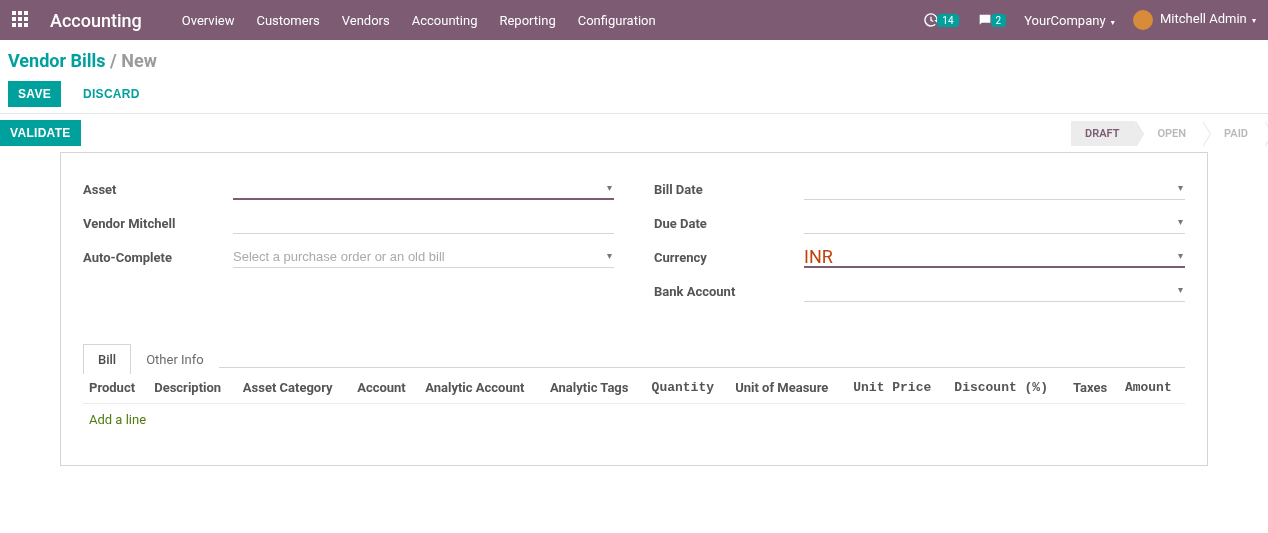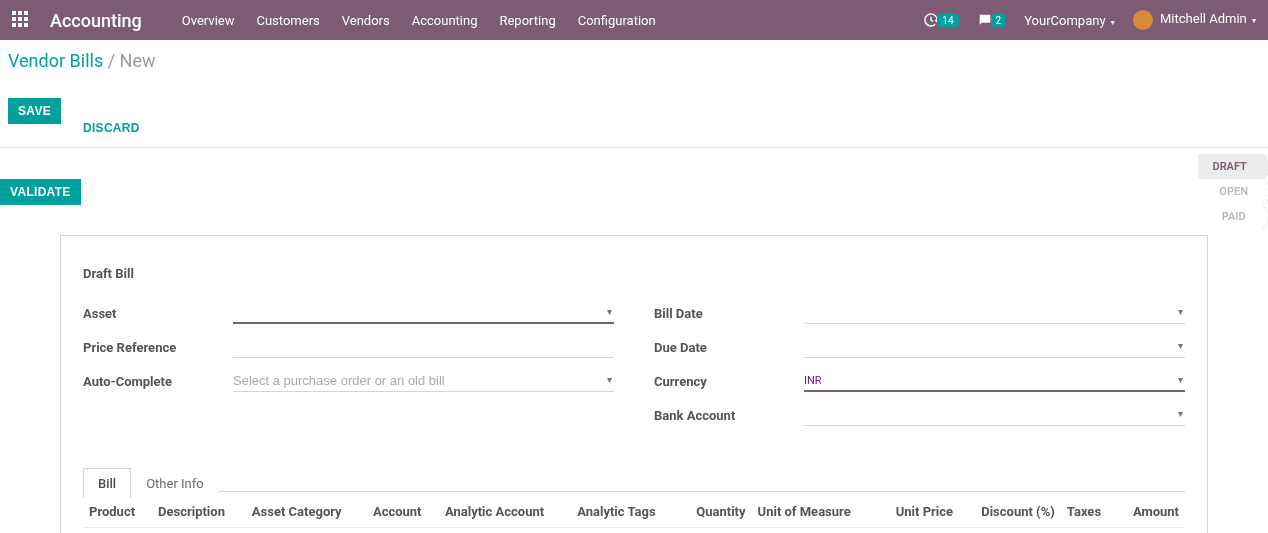--- a/index.html
+++ b/index.html
@@ -14,61 +14,61 @@
   .nav-link { color: #fff; font-size: 13px; cursor: pointer; }
   .nav-right { display: flex; align-items: center; gap: 18px; }
   .icon-badge { display: flex; align-items: center; gap: 4px; cursor: pointer; }
   .badge { background: #00a09d; color: #fff; border-radius: 4px; font-size: 10px; padding: 1px 5px; margin-left: -6px; }
   .company { font-size: 13px; cursor: pointer; }
   .caret-sm { font-size: 8px; margin-left: 2px; }
   .avatar { width: 20px; height: 20px; border-radius: 50%; background: #d88c3a; display: inline-block; vertical-align: middle; margin-right: 4px; }
   
   
   .subheader { padding: 10px 8px 6px 8px; }
-  .breadcrumb { font-size: 18px; margin-bottom: 10px; }
+  .breadcrumb { font-size: 18px; margin-bottom: 10px; font-weight: bold; }
   .breadcrumb .back { color: #00a09d; cursor: pointer; }
   .breadcrumb .sep, .breadcrumb .current { color: #9b9b9b; }
   .btn-row { display: flex; align-items: center; gap: 12px; }
   .btn { border: none; font-size: 12px; font-weight: 600; padding: 6px 10px; cursor: pointer; letter-spacing: 0.3px; }
   .btn-primary { background: #00a09d; color: #fff; }
-  .btn-link { background: transparent; color: #00a09d; margin-top: 34px; }
+  .btn-link { background: transparent; color: #00a09d; }
   
   
   .statusbar-row { border-top: 1px solid #e5e5e5; display: flex; justify-content: space-between; align-items: center; padding: 6px 4px 6px 0; }
-  .arrows { display: flex; align-items: center; flex-direction: column; }
+  .arrows { display: flex; align-items: center; }
   .arrow-step { position: relative; padding: 6px 16px 6px 22px; background: #fff; color: #b9b9b9; font-size: 11px; font-weight: 600; }
   .arrow-step::after { content:""; position:absolute; right:-8px; top:0; width:0; height:0; border-top:13px solid transparent; border-bottom:13px solid transparent; border-left:8px solid #fff; z-index:2; }
   .arrow-step::before { content:""; position:absolute; right:-9px; top:0; width:0; height:0; border-top:13px solid transparent; border-bottom:13px solid transparent; border-left:8px solid #e5e5e5; z-index:1; }
   .arrow-step.active { background:#ececec; color:#7c5b73; }
   .arrow-step.active::after { border-left-color:#ececec; }
   .arrow-step:first-child { padding-left: 14px; }
   
   
   .sheet-wrap { padding: 0 60px 30px 60px; }
   .sheet { border: 1px solid #d5d5d5; background: #fff; padding: 24px 16px 30px 16px; }
   .sheet-title { font-size: 13px; font-weight: 700; color: #555; padding: 6px 6px 20px 6px; }
   .form-grid { display: flex; gap: 40px; padding: 0 6px; }
   .form-col { flex: 1; }
   .form-row { display: flex; align-items: center; margin-bottom: 10px; min-height: 24px; }
   .form-label { width: 150px; font-weight: 700; font-size: 13px; color: #555; }
   .form-input-wrap { flex: 1; position: relative; border-bottom: 1px solid #d5d5d5; height: 22px; display: flex; align-items: center; }
   .form-input-wrap.focused { border-bottom: 2px solid #7c5b73; }
   .form-input { border: none; outline: none; width: 100%; font-size: 13px; background: transparent; color: #4c4c4c; }
   .form-input::placeholder { color: #aaa; }
   .dd-caret { position: absolute; right: 2px; top: 4px; font-size: 10px; color: #777; pointer-events: none; }
-  .form-value { font-size: 11px; color: #701a75; }
+  .form-value { font-size: 18px; color: #c2410c; }
   
   
   .tabs { margin-top: 24px; padding: 0 6px; }
   .tab-header { display: flex; border-bottom: 1px solid #d5d5d5; }
   .tab { padding: 7px 14px; font-size: 13px; color: #6c6c6c; border: 1px solid transparent; border-bottom: none; cursor: pointer; position: relative; top: 7px; background: #fff; }
   .tab.active { border-color: #d5d5d5; border-top: 1px solid #d5d5d5; color: #4c4c4c; font-weight: 500; }
   .table { width: 100%; border-collapse: collapse; margin-top: 4px; }
   .table th { text-align: left; font-size: 13px; font-weight: 700; color: #555; padding: 8px 6px; border-bottom: 1px solid #ececec; vertical-align: bottom; }
-  .table th.right { text-align: right; }
+  .table th.right { text-align: left; font-family: Liberation Mono, monospace; }
   .table td { padding: 8px 6px; font-size: 13px; }
   .add-line { color: #4d7c0f; cursor: pointer; }
   
   svg.ico { width: 16px; height: 16px; fill: #fff; }
 </style>
 </head>
 <body>
 
 <div class="navbar">
   <div class="apps-icon">
@@ -132,34 +132,33 @@
   <button class="btn btn-primary">VALIDATE</button>
   <div class="arrows">
     <div class="arrow-step active">DRAFT</div>
     <div class="arrow-step">OPEN</div>
     <div class="arrow-step">PAID</div>
   </div>
 </div>
 
 <div class="sheet-wrap">
   <div class="sheet">
-    <div class="sheet-title">Draft Bill</div>
 
     <div class="form-grid">
 
       <div class="form-col">
         <div class="form-row">
           <div class="form-label">Asset</div>
           <div class="form-input-wrap focused">
             <input class="form-input" value="" style="">
             <span class="dd-caret">▾</span>
           </div>
         </div>
         <div class="form-row">
-          <div class="form-label">Price Reference</div>
+          <div class="form-label">Vendor Mitchell</div>
           <div class="form-input-wrap">
             <input class="form-input" value="" style="">
           </div>
         </div>
         <div class="form-row">
           <div class="form-label">Auto-Complete</div>
           <div class="form-input-wrap">
             <input class="form-input" placeholder="Select a purchase order or an old bill" style="">
             <span class="dd-caret">▾</span>
           </div>

